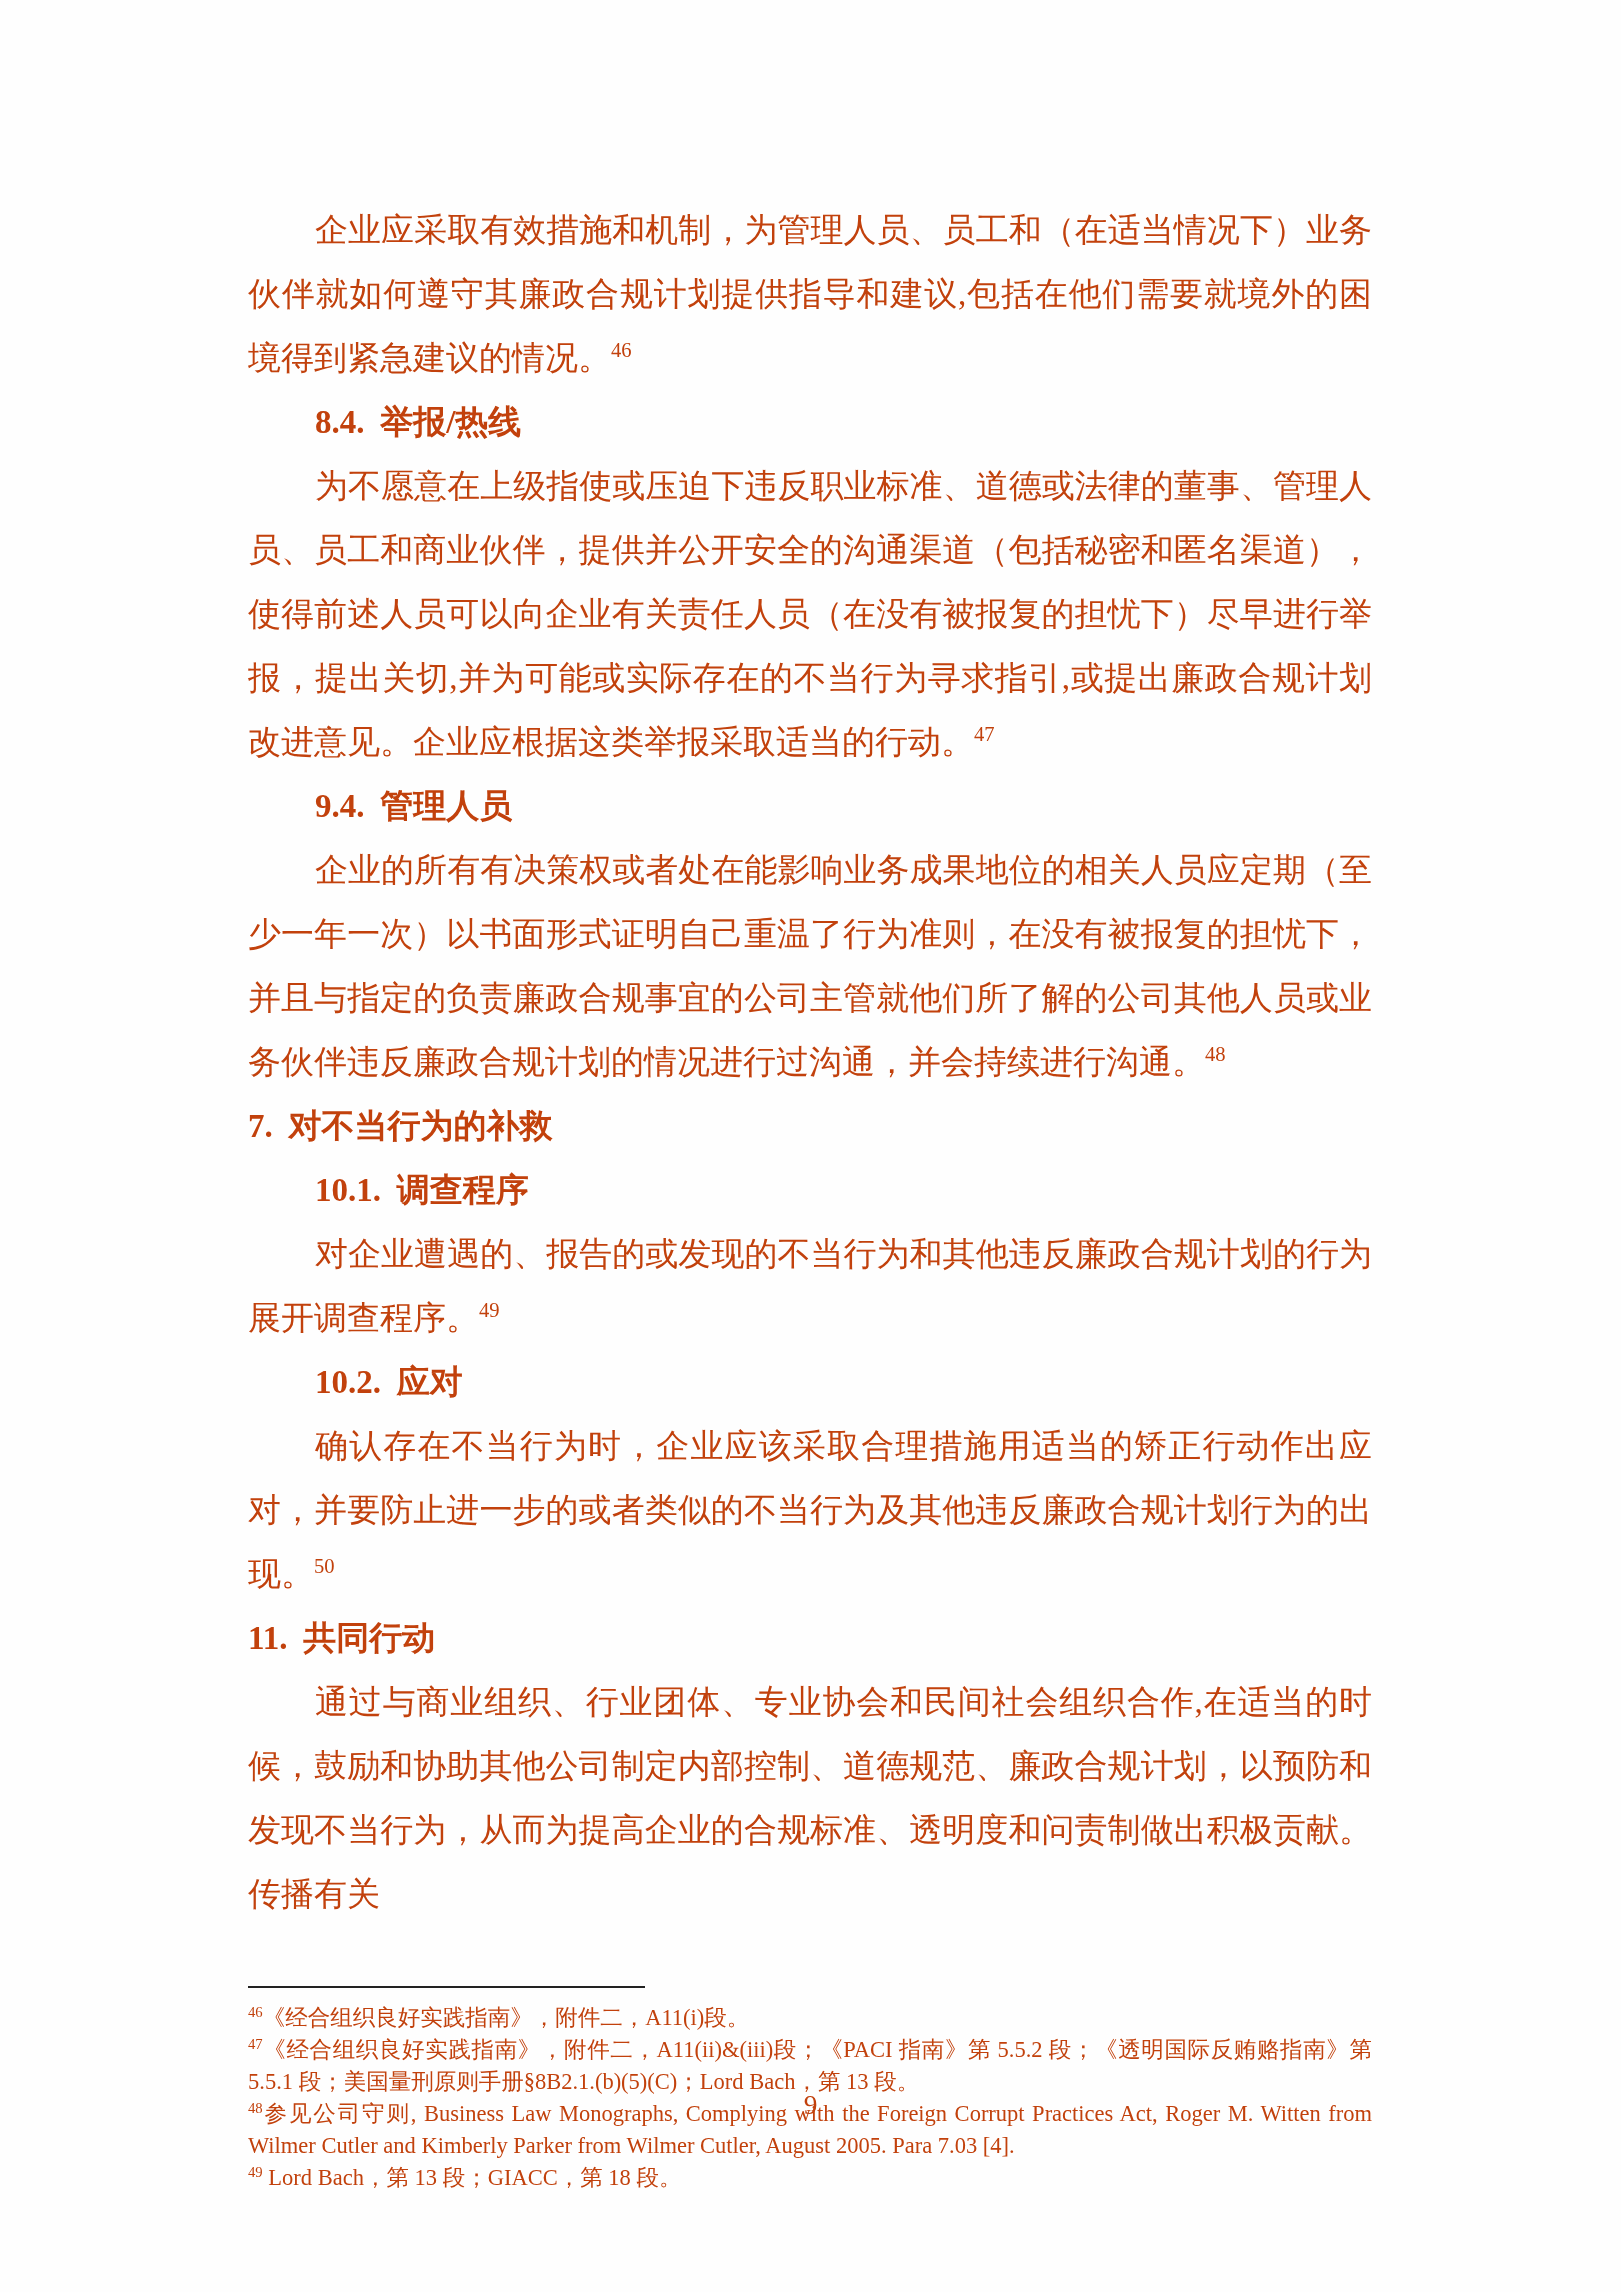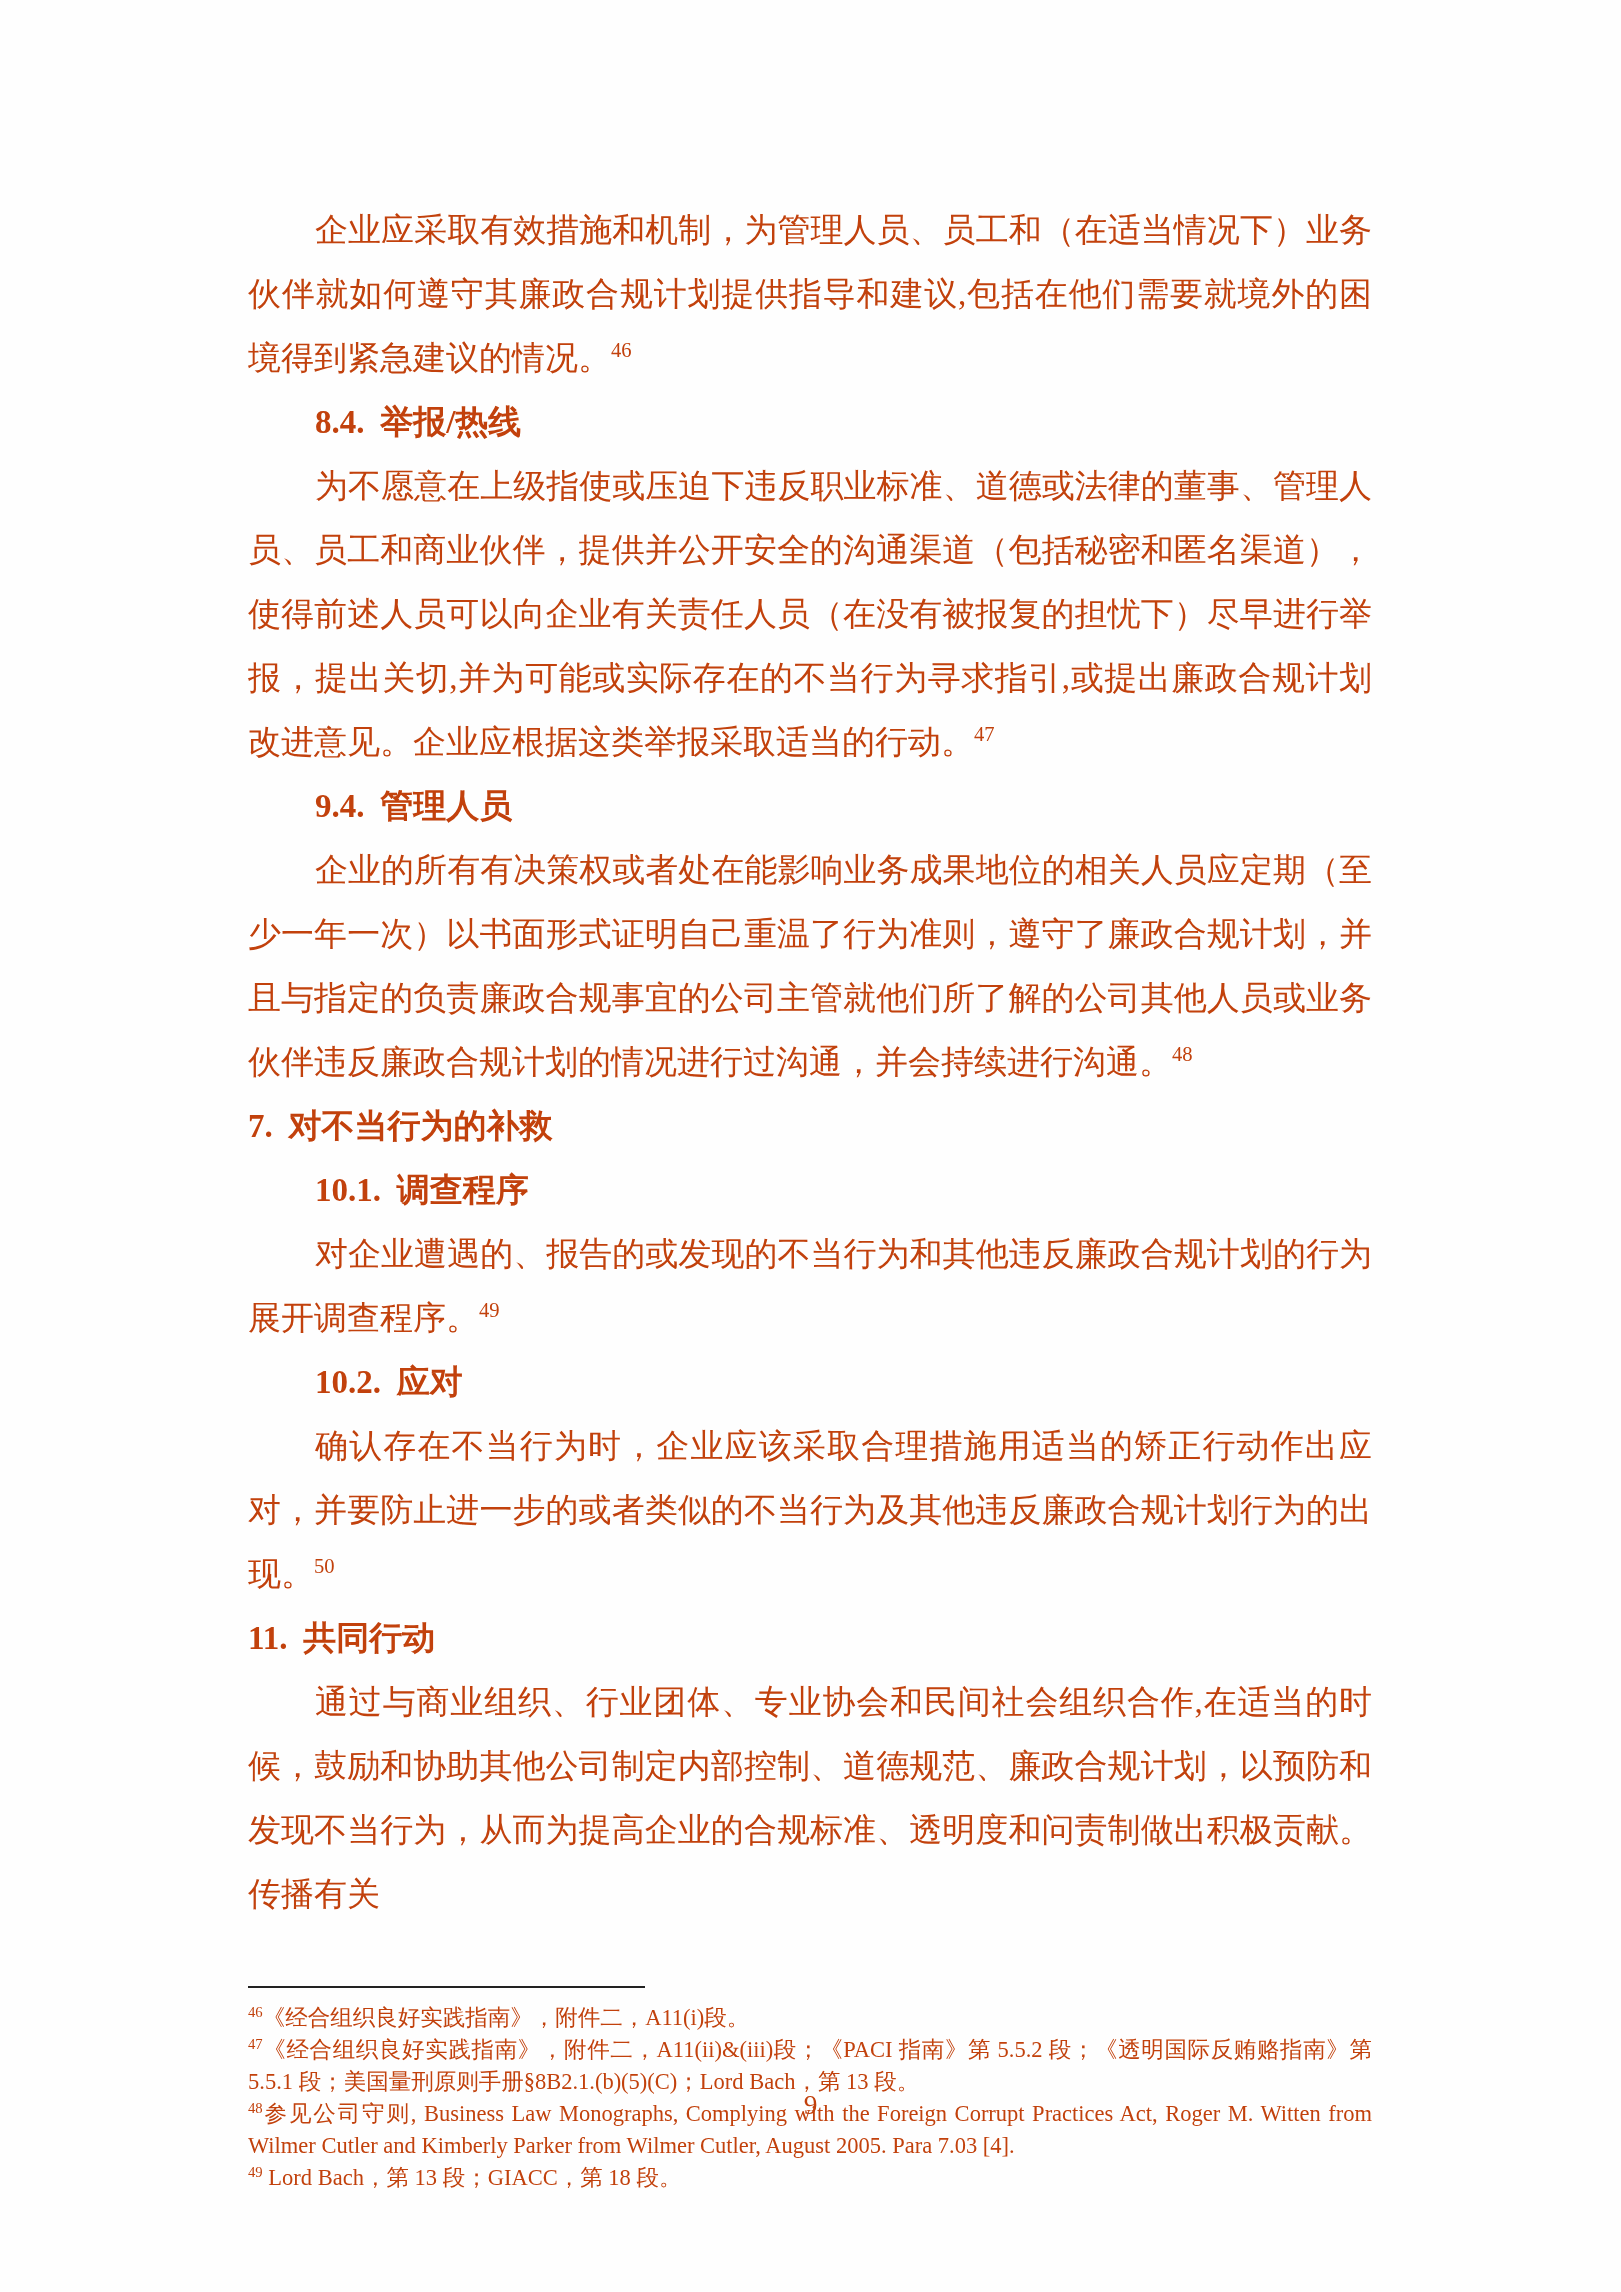--- a/index.html
+++ b/index.html
@@ -79,21 +79,21 @@
   <div class="text-area">
 
     <p class="para"><span>企业应采取有效措施和机制，为管理人员、员工和（在适当情况下）业务伙伴就如何遵守其廉政合规计划提供指导和建议,包括在他们需要就境外的困境得到紧急建议的情况。</span><sup class="fnref">46</sup></p>
 
     <h3 class="h-sub"><span class="h-num">8.4.</span><span>举报/热线</span></h3>
 
     <p class="para"><span>为不愿意在上级指使或压迫下违反职业标准、道德或法律的董事、管理人员、员工和商业伙伴，提供并公开安全的沟通渠道（包括秘密和匿名渠道），使得前述人员可以向企业有关责任人员（在没有被报复的担忧下）尽早进行举报，提出关切,并为可能或实际存在的不当行为寻求指引,或提出廉政合规计划改进意见。企业应根据这类举报采取适当的行动。</span><sup class="fnref">47</sup></p>
 
     <h3 class="h-sub"><span class="h-num">9.4.</span><span>管理人员</span></h3>
 
-    <p class="para"><span>企业的所有有决策权或者处在能影响业务成果地位的相关人员应定期（至少一年一次）以书面形式证明自己重温了行为准则，遵守了廉政合规计划，并且与指定的负责廉政合规事宜的公司主管就他们所了解的公司其他人员或业务伙伴违反廉政合规计划的情况进行过沟通，并会持续进行沟通。</span><sup class="fnref">48</sup></p>
+    <p class="para"><span>企业的所有有决策权或者处在能影响业务成果地位的相关人员应定期（至少一年一次）以书面形式证明自己重温了行为准则，在没有被报复的担忧下，并且与指定的负责廉政合规事宜的公司主管就他们所了解的公司其他人员或业务伙伴违反廉政合规计划的情况进行过沟通，并会持续进行沟通。</span><sup class="fnref">48</sup></p>
 
     <h2 class="h-main"><span class="h-num">7.</span><span>对不当行为的补救</span></h2>
 
     <h3 class="h-sub"><span class="h-num">10.1.</span><span>调查程序</span></h3>
 
     <p class="para"><span>对企业遭遇的、报告的或发现的不当行为和其他违反廉政合规计划的行为展开调查程序。</span><sup class="fnref">49</sup></p>
 
     <h3 class="h-sub"><span class="h-num">10.2.</span><span>应对</span></h3>
 
     <p class="para"><span>确认存在不当行为时，企业应该采取合理措施用适当的矫正行动作出应对，并要防止进一步的或者类似的不当行为及其他违反廉政合规计划行为的出现。</span><sup class="fnref">50</sup></p>

